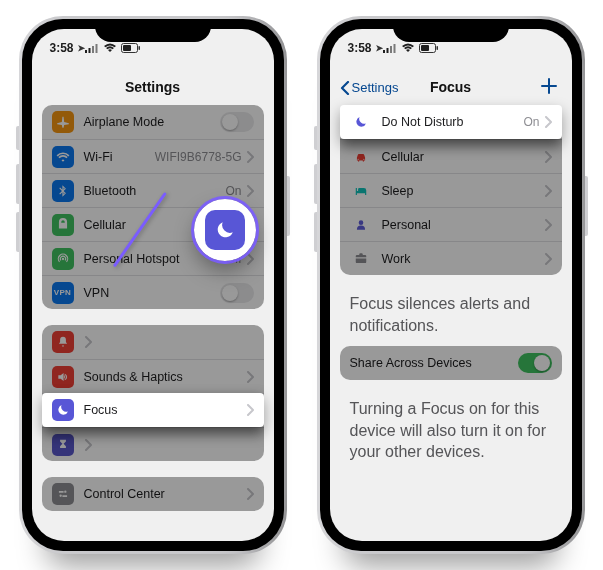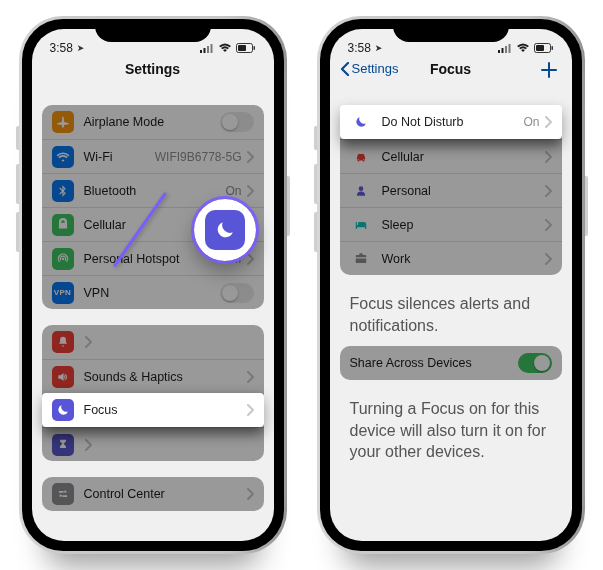--- a/index.html
+++ b/index.html
@@ -29,25 +29,25 @@
   .phone{width:268px;height:538px;border-radius:44px;background:var(--phone-steel);padding:3px;position:relative;box-shadow:0 40px 30px -28px rgba(0,0,0,.38), inset -28px 0 40px -30px rgba(0,0,0,.6), inset 28px 0 40px -30px rgba(255,255,255,.35)}
   .phone .bezel{width:100%;height:100%;border-radius:41px;background:var(--phone-black);padding:10px;position:relative}
   .screen{width:100%;height:100%;border-radius:32px;background:var(--bg);overflow:hidden;position:relative}
   .notch{position:absolute;top:0;left:50%;transform:translateX(-50%);width:116px;height:23px;background:#000;border-radius:0 0 16px 16px;z-index:5}
   .btn-left{position:absolute;left:-3px;width:3px;background:var(--phone-steel);border-radius:2px 0 0 2px}
   .btn-left.m{top:110px;height:24px}
   .btn-left.v1{top:148px;height:40px}
   .btn-left.v2{top:196px;height:40px}
   .btn-right{position:absolute;right:-3px;width:3px;background:var(--phone-steel);border-radius:0 2px 2px 0;top:160px;height:60px}
 
-  .statusbar{height:32px;display:flex;align-items:center;justify-content:space-between;padding:6px 18px 0;font-size:12px;font-weight:400;color:#333}
+  .statusbar{height:32px;display:flex;align-items:center;padding:6px 18px 0;font-size:12px;font-weight:700;color:#333}
   .sb-right{display:flex;gap:4px;align-items:center}
   .sb-right svg{display:block}
 
-  .nav{height:34px;display:flex;align-items:flex-start;justify-content:center;position:relative;font-size:14px;font-weight:600;color:#222}
+  .nav{height:34px;display:flex;align-items:flex-end;justify-content:center;position:relative;font-size:14px;font-weight:600;color:#222}
   .nav .left{position:absolute;left:10px;display:flex;align-items:center;color:var(--link);font-weight:400;font-size:13px}
   .nav .right{position:absolute;right:14px;color:var(--link);font-size:22px;font-weight:300;line-height:0}
 
   .scroll{height:calc(100% - 66px);overflow:hidden}
   .dim{filter:brightness(.6) saturate(.9)}
   .group{margin:10px 10px 16px;border-radius:10px;overflow:hidden}
   .group > .row + .row{border-top:1px solid var(--sep)}
   .row{background:var(--row);height:34px;display:flex;align-items:center;padding:0 10px;font-size:12.5px;color:var(--text);position:relative}
   .row .icon{width:22px;height:22px;border-radius:5px;display:flex;align-items:center;justify-content:center;margin-right:10px;flex:0 0 22px}
   .row .label{flex:1;white-space:nowrap}
@@ -334,37 +334,37 @@
                     <svg viewBox="0 0 24 24">
                       <path fill="currentColor" d="M5 13l1.5-4.5A2 2 0 018.4 7h7.2a2 2 0 011.9 1.5L19 13v5h-2v1a1 1 0 01-2 0v-1H9v1a1 1 0 01-2 0v-1H5v-5zm2 2a1 1 0 100 2 1 1 0 000-2zm10 0a1 1 0 100 2 1 1 0 000-2z"></path>
                     </svg>
                   </span>
     <span class="label">Cellular</span>
     <span class="chev"><svg width="8" height="12" viewBox="0 0 8 12">
                       <path d="M2 1l5 5-5 5" stroke="#c7c7cc" stroke-width="2" fill="none" stroke-linecap="round" stroke-linejoin="round"></path>
                     </svg></span>
   </div>
                 <div class="row">
+    <span class="icon" style="background:transparent;color:#00c7be">
+                    <svg viewBox="0 0 24 24">
+                      <path fill="currentColor" d="M3 7v12h2v-3h14v3h2V11a4 4 0 00-4-4H9a2 2 0 00-2 2v3H5V7H3z"></path>
+                    </svg>
+                  </span>
+    <span class="label">Sleep</span>
+    <span class="chev"><svg width="8" height="12" viewBox="0 0 8 12">
+                      <path d="M2 1l5 5-5 5" stroke="#c7c7cc" stroke-width="2" fill="none" stroke-linecap="round" stroke-linejoin="round"></path>
+                    </svg></span>
+  </div>
+                <div class="row">
     <span class="icon" style="background:transparent;color:#5e5ce6">
                     <svg viewBox="0 0 24 24">
                       <path fill="currentColor" d="M12 12a4 4 0 100-8 4 4 0 000 8zm-7 8a7 7 0 0114 0H5z"></path>
                     </svg>
                   </span>
     <span class="label">Personal</span>
-    <span class="chev"><svg width="8" height="12" viewBox="0 0 8 12">
-                      <path d="M2 1l5 5-5 5" stroke="#c7c7cc" stroke-width="2" fill="none" stroke-linecap="round" stroke-linejoin="round"></path>
-                    </svg></span>
-  </div>
-                <div class="row">
-    <span class="icon" style="background:transparent;color:#00c7be">
-                    <svg viewBox="0 0 24 24">
-                      <path fill="currentColor" d="M3 7v12h2v-3h14v3h2V11a4 4 0 00-4-4H9a2 2 0 00-2 2v3H5V7H3z"></path>
-                    </svg>
-                  </span>
-    <span class="label">Sleep</span>
     <span class="chev"><svg width="8" height="12" viewBox="0 0 8 12">
                       <path d="M2 1l5 5-5 5" stroke="#c7c7cc" stroke-width="2" fill="none" stroke-linecap="round" stroke-linejoin="round"></path>
                     </svg></span>
   </div>
                 <div class="row">
     <span class="icon" style="background:transparent;color:#8e8e93">
                     <svg viewBox="0 0 24 24">
                       <path fill="currentColor" d="M9 5V4a2 2 0 012-2h2a2 2 0 012 2v1h4a2 2 0 012 2v2H3V7a2 2 0 012-2h4zm-6 6h18v6a2 2 0 01-2 2H5a2 2 0 01-2-2v-6z"></path>
                     </svg>
                   </span>

